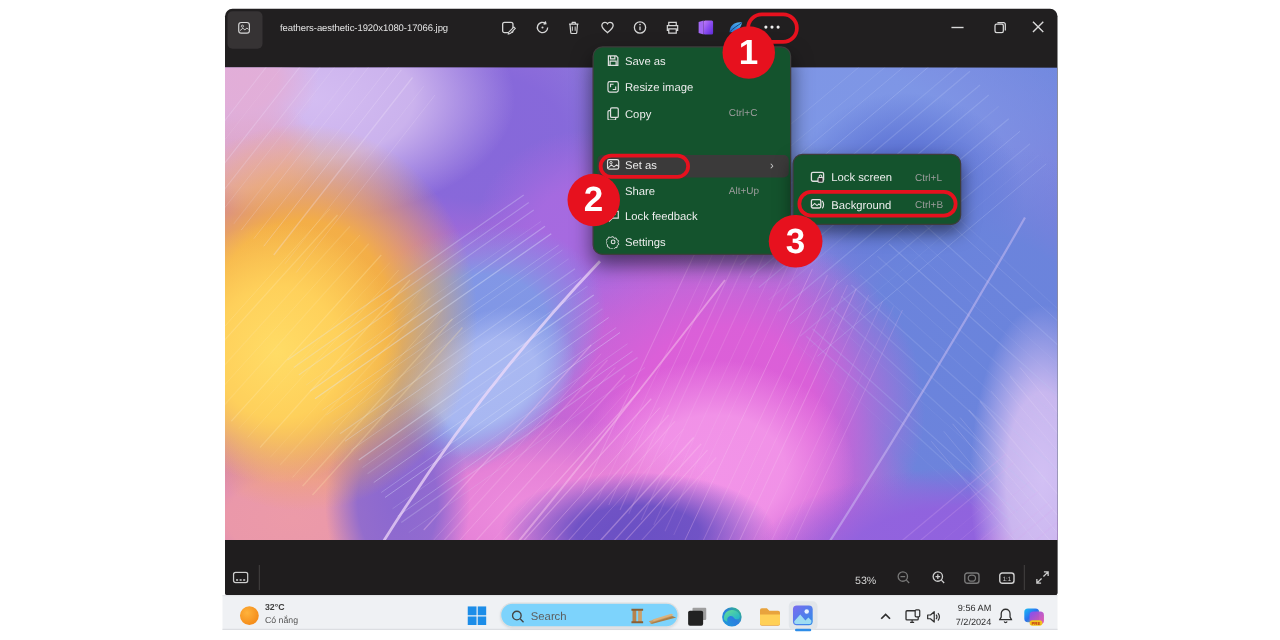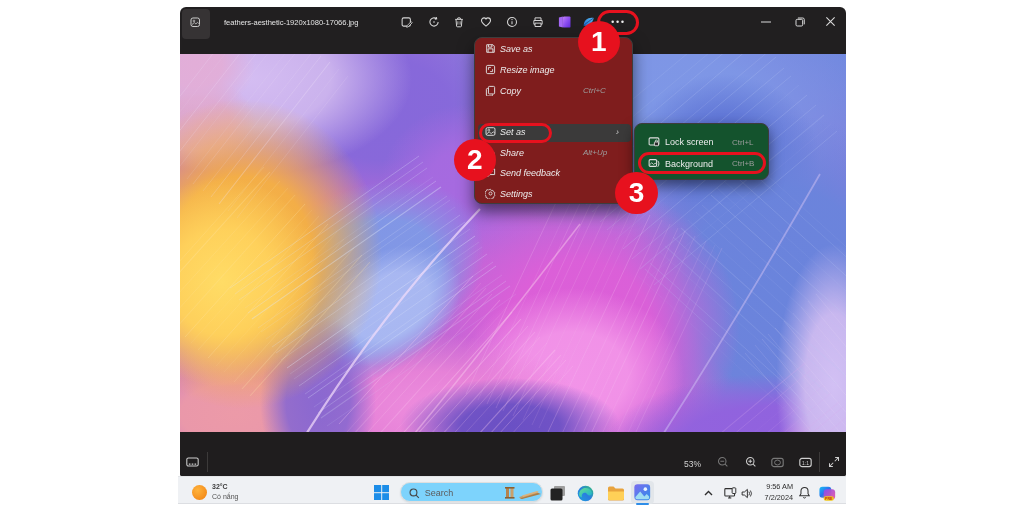--- a/index.html
+++ b/index.html
@@ -9,21 +9,21 @@
   #win{position:absolute;left:180px;top:7px;width:666px;height:469px;background:#211f20;border-radius:6px 6px 2px 2px;overflow:hidden;}
   
   #appbtn{position:absolute;left:2px;top:2px;width:28px;height:30px;background:#363334;border-radius:4px;}
   #fname{position:absolute;left:44px;top:10.7px;font-size:7.6px;line-height:10px;color:#e4e4e4;letter-spacing:-0.05px;}
   .tbicon{position:absolute;top:9px;}
   
   #photo{position:absolute;left:0;top:47px;width:666px;height:378px;}
   
   #pbar{position:absolute;left:0;top:425px;width:666px;height:44px;background:#1f1d1e;}
   
-  #menu{position:absolute;left:294px;top:29.5px;width:159px;height:167px;background:#7f1d1d;border:1px solid #3e3d3d;border-radius:8px;box-shadow:0 8px 16px rgba(0,0,0,.55);z-index:5;font-style:italic;}
+  #menu{position:absolute;left:294px;top:29.5px;width:159px;height:167px;background:#14532d;border:1px solid #3e3d3d;border-radius:8px;box-shadow:0 8px 16px rgba(0,0,0,.55);z-index:5;}
   .mhl{position:absolute;left:2.8px;top:86.4px;width:153px;height:18.5px;background:#3b3a3a;border-radius:4px;}
   .mrow{position:absolute;left:4px;width:151px;height:19px;}
   .mrow .ic{position:absolute;left:6px;top:2.5px;width:11px;height:11px;}
   .mrow .lb{position:absolute;left:21px;top:3.5px;font-size:9px;color:#ededed;white-space:nowrap;}
   .mrow .sc{position:absolute;right:8px;top:4px;font-size:8px;color:#9d9d9d;white-space:nowrap;}
   #submenu{position:absolute;left:454px;top:116px;width:135px;height:57px;background:#14532d;border:1px solid #3d3c3c;border-radius:8px;box-shadow:0 6px 14px rgba(0,0,0,.5);z-index:5;}
   .srow{position:absolute;left:4px;width:127px;height:22px;}
   .srow .ic{position:absolute;left:9px;top:5px;width:12px;height:12px;}
   .srow .lb{position:absolute;left:26px;top:6.5px;font-size:9px;color:#ededed;white-space:nowrap;}
   .srow .sc{position:absolute;right:7px;top:7px;font-size:8px;color:#9d9d9d;white-space:nowrap;}
@@ -522,21 +522,21 @@
           <span class="lb">Share</span>
           <span class="sc" style="left:104px;right:auto;">Alt+Up</span>
         </div>
         <div class="mrow" style="top:127.3px;">
           <span class="ic">
             <svg width="11" height="11" viewBox="0 0 16 16">
               <path d="M2 3 h12 v8 h-7 l-3 3 v-3 h-2 z" fill="none" stroke="#e0e0e0" stroke-width="1.4"></path>
               <path d="M5 6.5 h6 M5 8.8 h4" fill="none" stroke="#e0e0e0" stroke-width="1.1"></path>
             </svg>
           </span>
-          <span class="lb">Send feedback</span>
+          <span class="lb">Lock feedback</span>
         </div>
         <div class="mrow" style="top:148.0px;">
           <span class="ic">
             <svg width="11" height="11" viewBox="0 0 16 16">
               <circle cx="8" cy="8" r="2.2" fill="none" stroke="#e0e0e0" stroke-width="1.3"></circle>
               <path d="M8 1.8 l1.2 2 2.3-.4 .8 2.2 2.1 1 -.8 2.2 1 2.1 -1.9 1.4 -.2 2.3 -2.3 .2 -1.4 1.9 -2.1-1 -2.2 .8 -1-2.1 -2.2-.8 .2-2.3 -1.9-1.4 1-2.1 -.8-2.2 2.1-1 .8-2.2 2.3 .4 z" fill="none" stroke="#e0e0e0" stroke-width="1.1"></path>
             </svg>
           </span>
           <span class="lb">Settings</span>
         </div>

